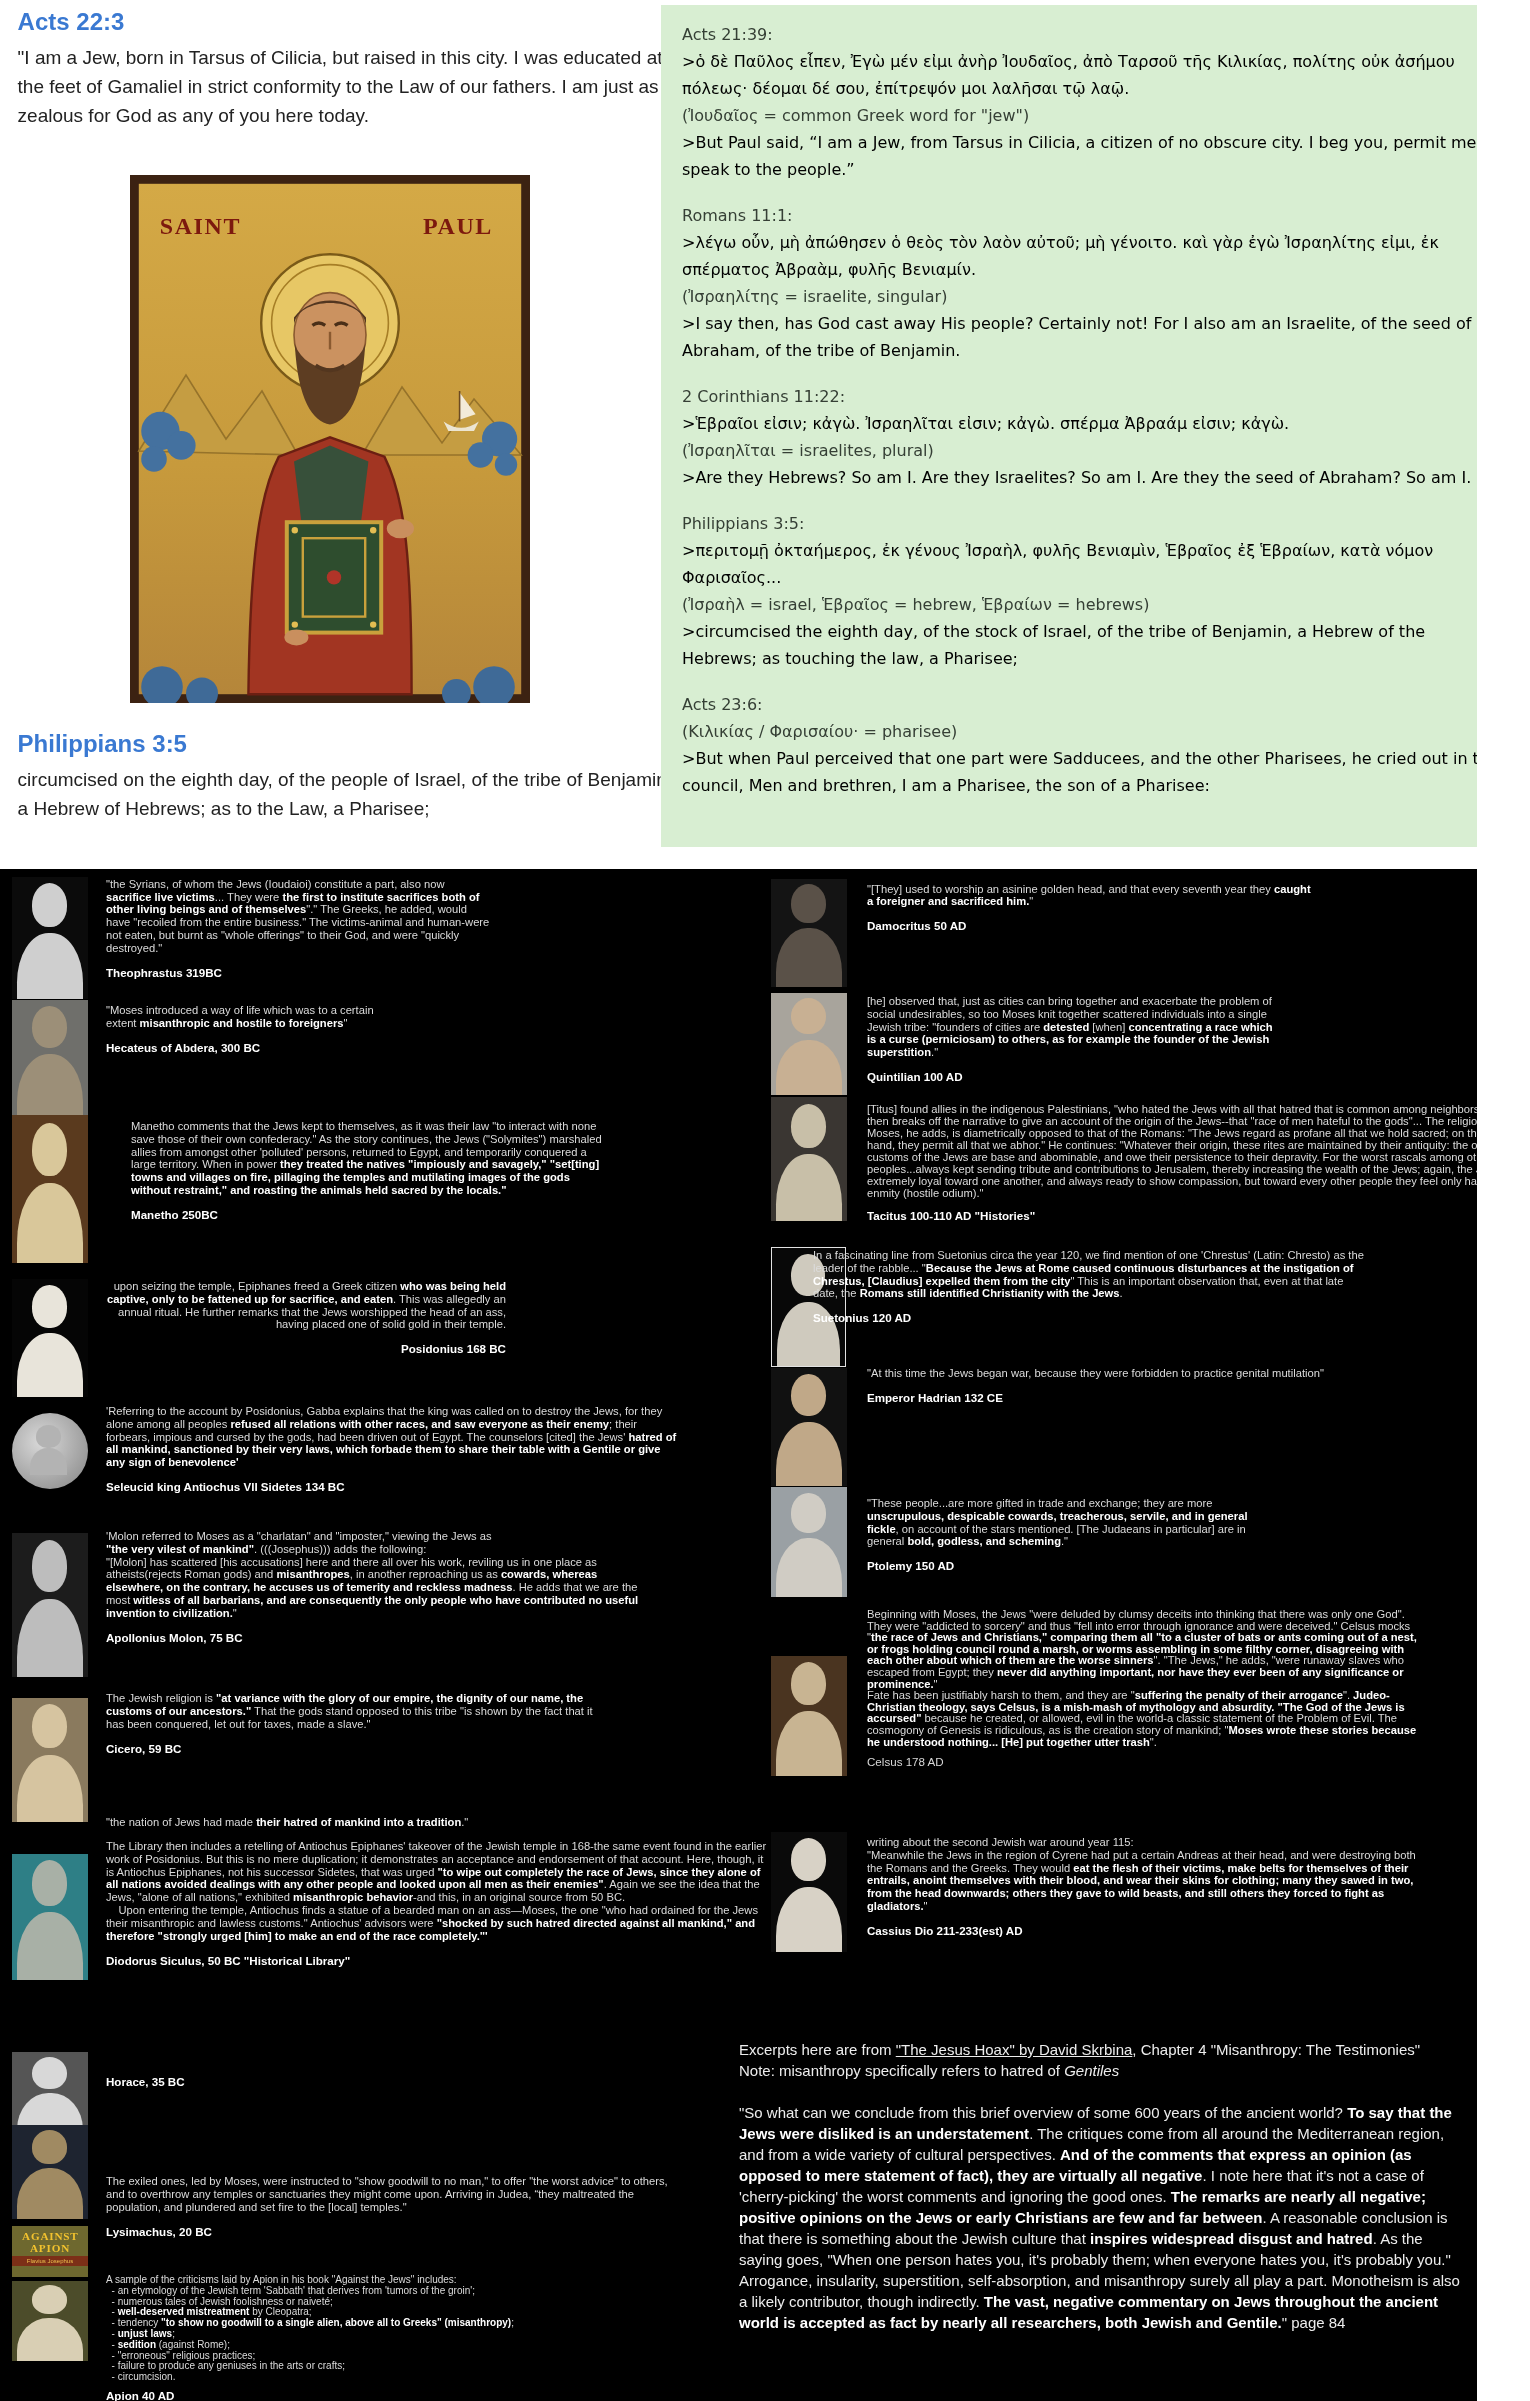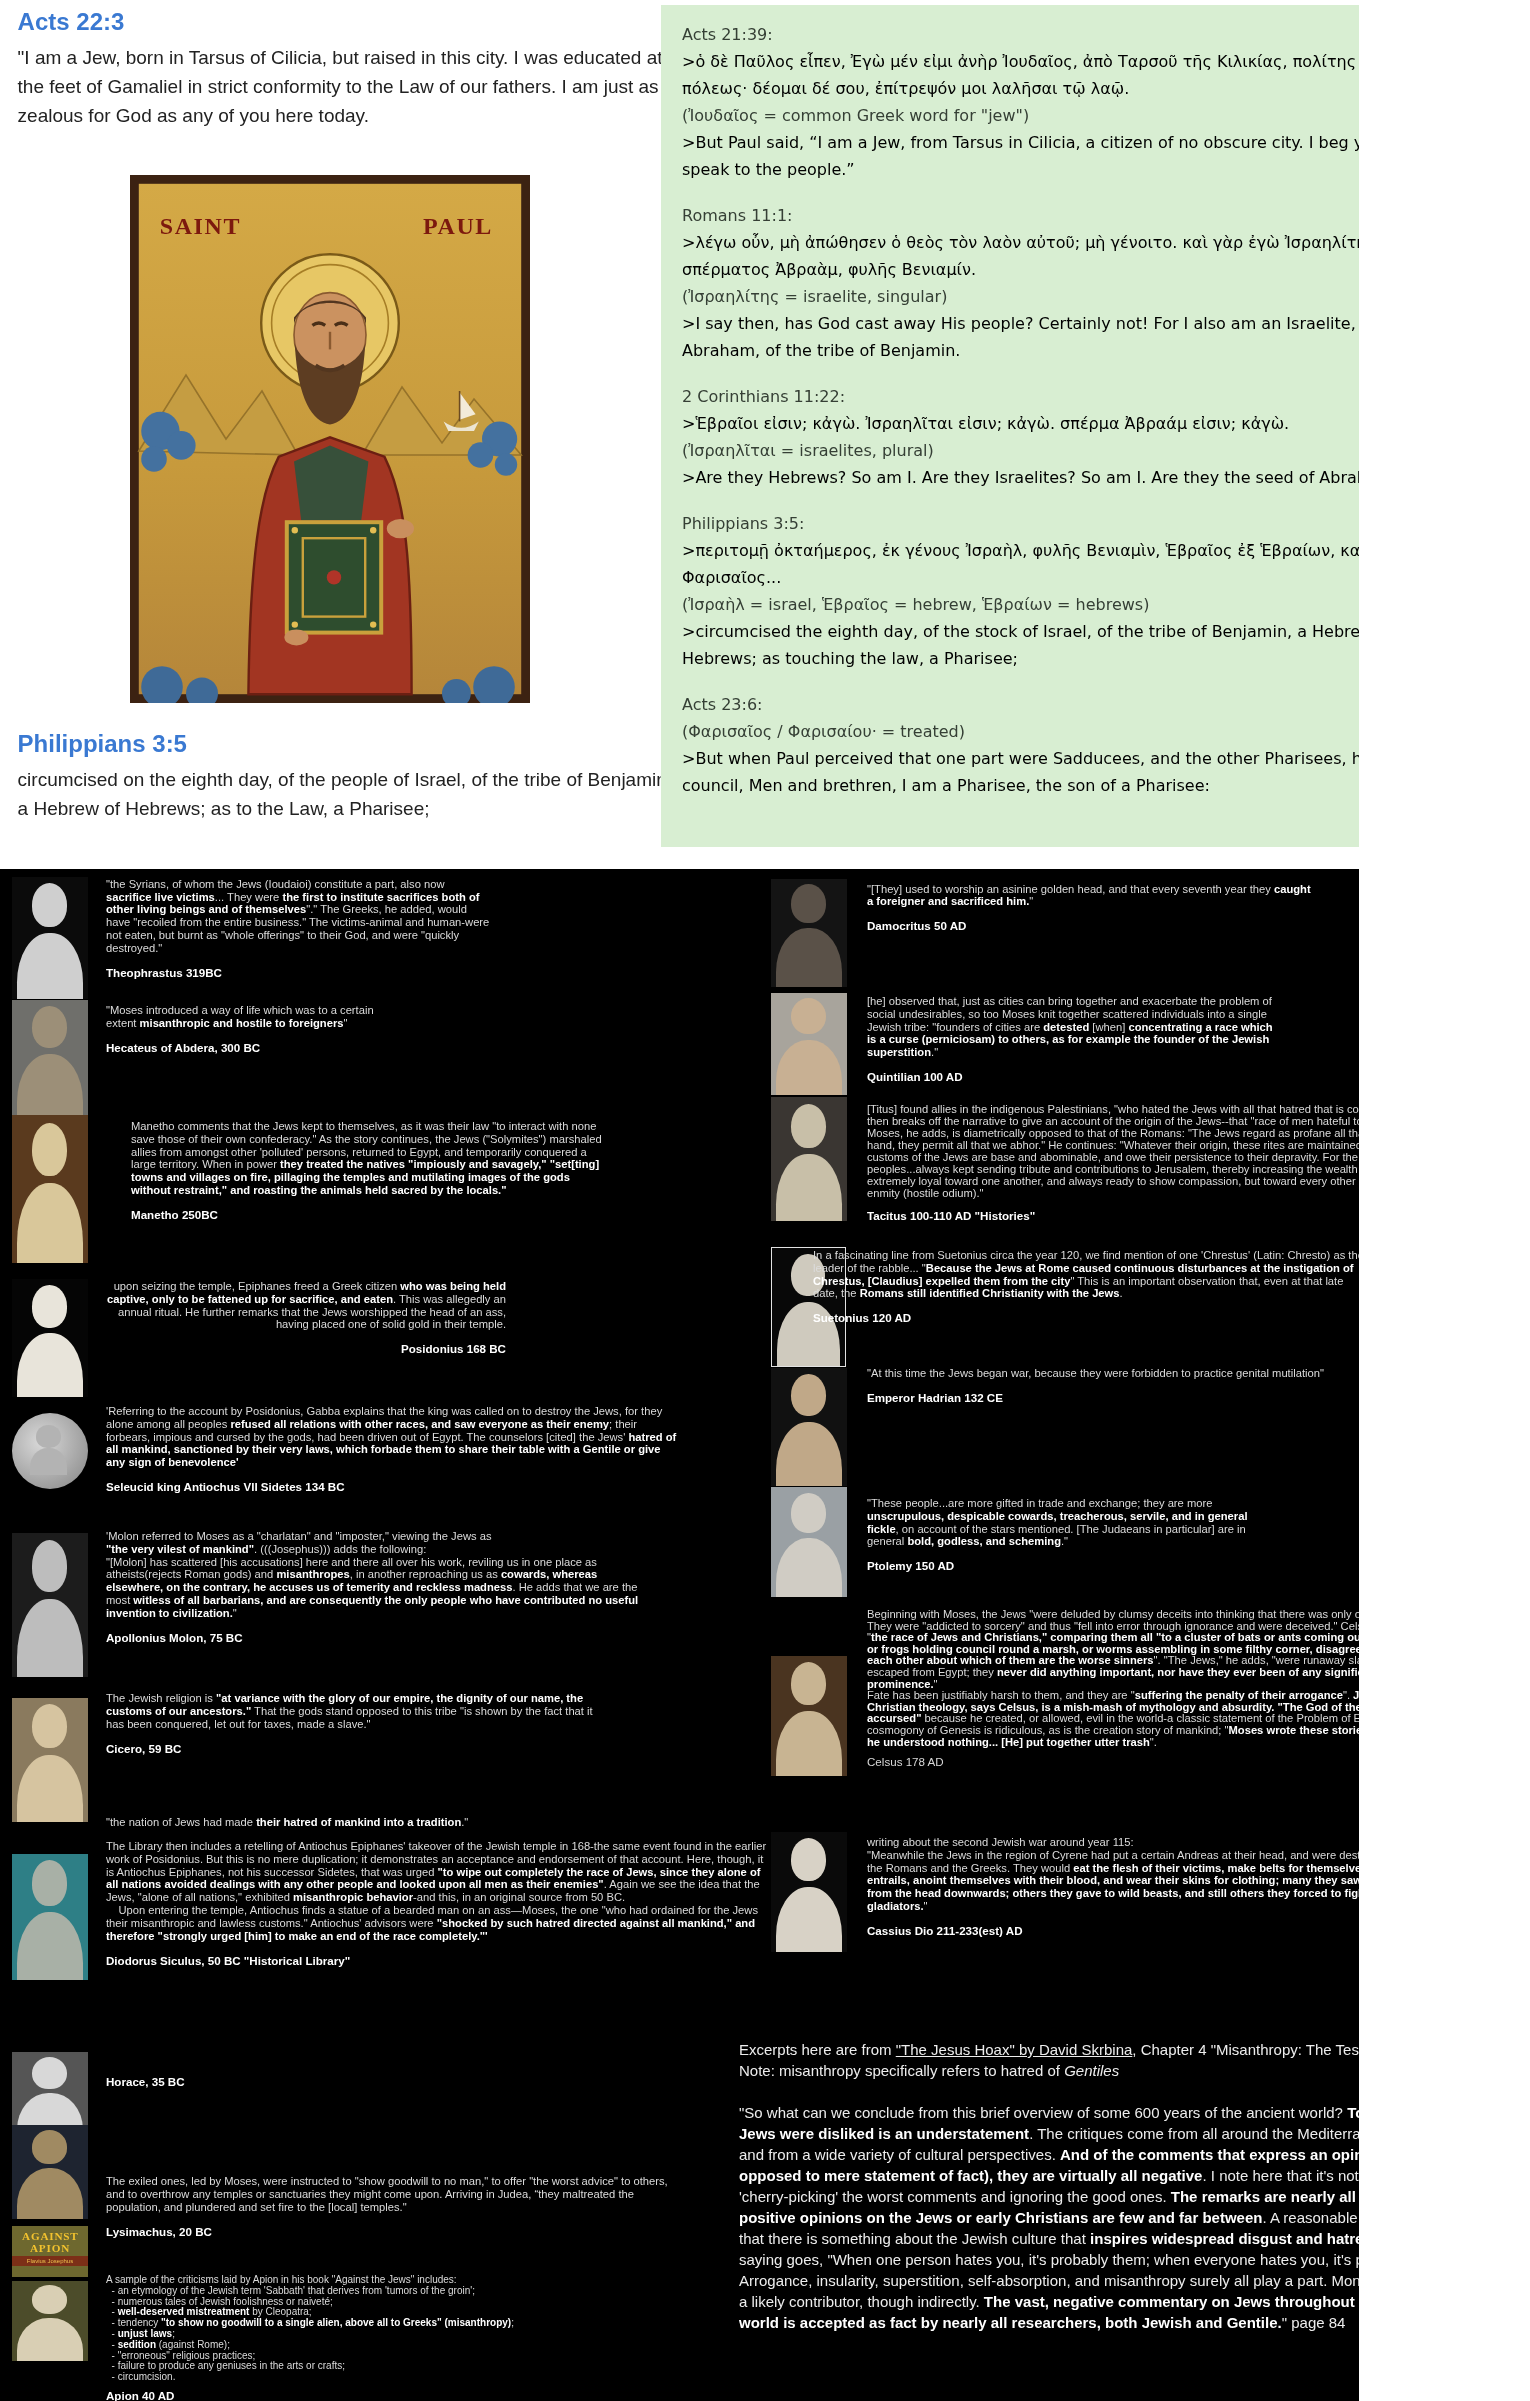--- a/index.html
+++ b/index.html
@@ -1,17 +1,17 @@
 <!DOCTYPE html>
 <html style="font-size:12.8px"><head>
 <meta charset="utf-8">
 <style>
   html,body{margin:0;padding:0;background:#fff;}
-  .page{position:relative;width:1315px;height:2401px;background:#fff;overflow:hidden;
-        font-family:"Liberation Sans",sans-serif;padding-left:44px;}
+  .page{position:relative;width:1477px;height:2401px;background:#fff;overflow:hidden;
+        font-family:"Liberation Sans",sans-serif;}
   
   .vheading{position:absolute;font-size:24px;font-weight:700;color:#3a79d2;}
   .vpara{position:absolute;font-size:19px;line-height:29px;color:#222;width:656px;}
   .paul-icon{position:absolute;left:130px;top:175px;width:400px;height:528px;}
   
   .green-panel{position:absolute;left:661px;top:4.8px;width:865px;height:842px;
                background:#d8eed2;box-sizing:border-box;padding:16px 21px;
                font-family:"DejaVu Sans",sans-serif;font-size:16px;line-height:27px;}
   .vgroup{margin-bottom:19px;}
   .vref,.vgloss{color:#353f35;}
@@ -146,21 +146,21 @@
       <div class="veng">&gt;Are they Hebrews? So am I. Are they Israelites? So am I. Are they the seed of Abraham? So am I.</div>
     </div>
     <div class="vgroup">
       <div class="vref">Philippians 3:5:</div>
       <div class="vgreek">&gt;περιτομῇ ὀκταήμερος, ἐκ γένους Ἰσραὴλ, φυλῆς Βενιαμὶν, Ἑβραῖος ἐξ Ἑβραίων, κατὰ νόμον Φαρισαῖος...</div>
       <div class="vgloss">(Ἰσραὴλ = israel, Ἑβραῖος = hebrew, Ἑβραίων = hebrews)</div>
       <div class="veng">&gt;circumcised the eighth day, of the stock of Israel, of the tribe of Benjamin, a Hebrew of the Hebrews; as touching the law, a Pharisee;</div>
     </div>
     <div class="vgroup">
       <div class="vref">Acts 23:6:</div>
-      <div class="vgloss">(Φαρισαῖος / Φαρισαίου· = treated)</div>
+      <div class="vgloss">(Κιλικίας / Φαρισαίου· = pharisee)</div>
       <div class="veng">&gt;But when Paul perceived that one part were Sadducees, and the other Pharisees, he cried out in the council, Men and brethren, I am a Pharisee, the son of a Pharisee:</div>
     </div>
   </div>
 
   <div class="black-section">
 
     <div class="entry" style="left:12px;top:8.8px;">
       <div class="bust" style="--bg:#0b0b0b;--tone:#cfcfcf;top:-0.8px;height:122px;"></div>
       <div class="qcol" style="margin-left:94px;width:384px;">
         <div class="qbody">"the Syrians, of whom the Jews (Ioudaioi) constitute a part, also now <b>sacrifice live victims</b>... They were <b>the first to institute sacrifices both of other living beings and of themselves</b>"." The Greeks, he added, would have "recoiled from the entire business." The victims-animal and human-were not eaten, but burnt as "whole offerings" to their God, and were "quickly destroyed."</div>

